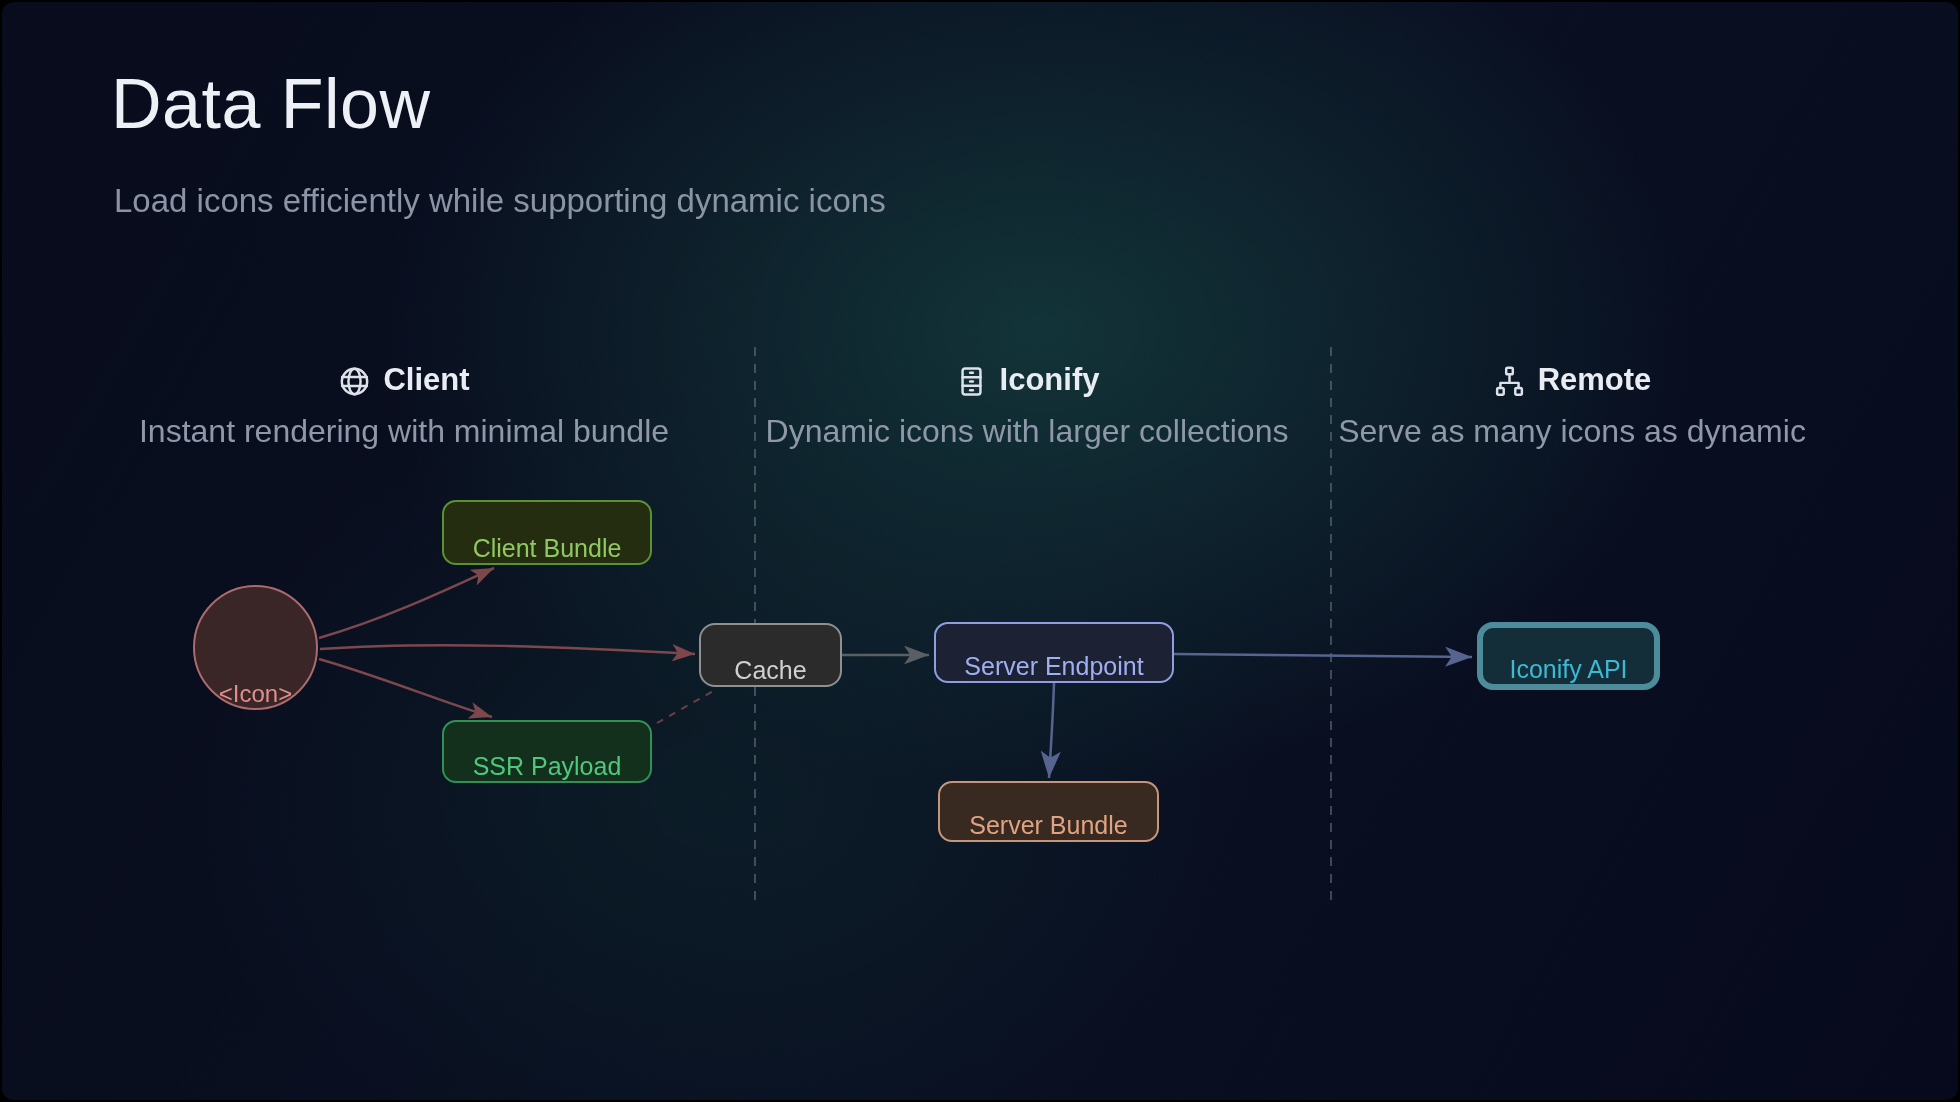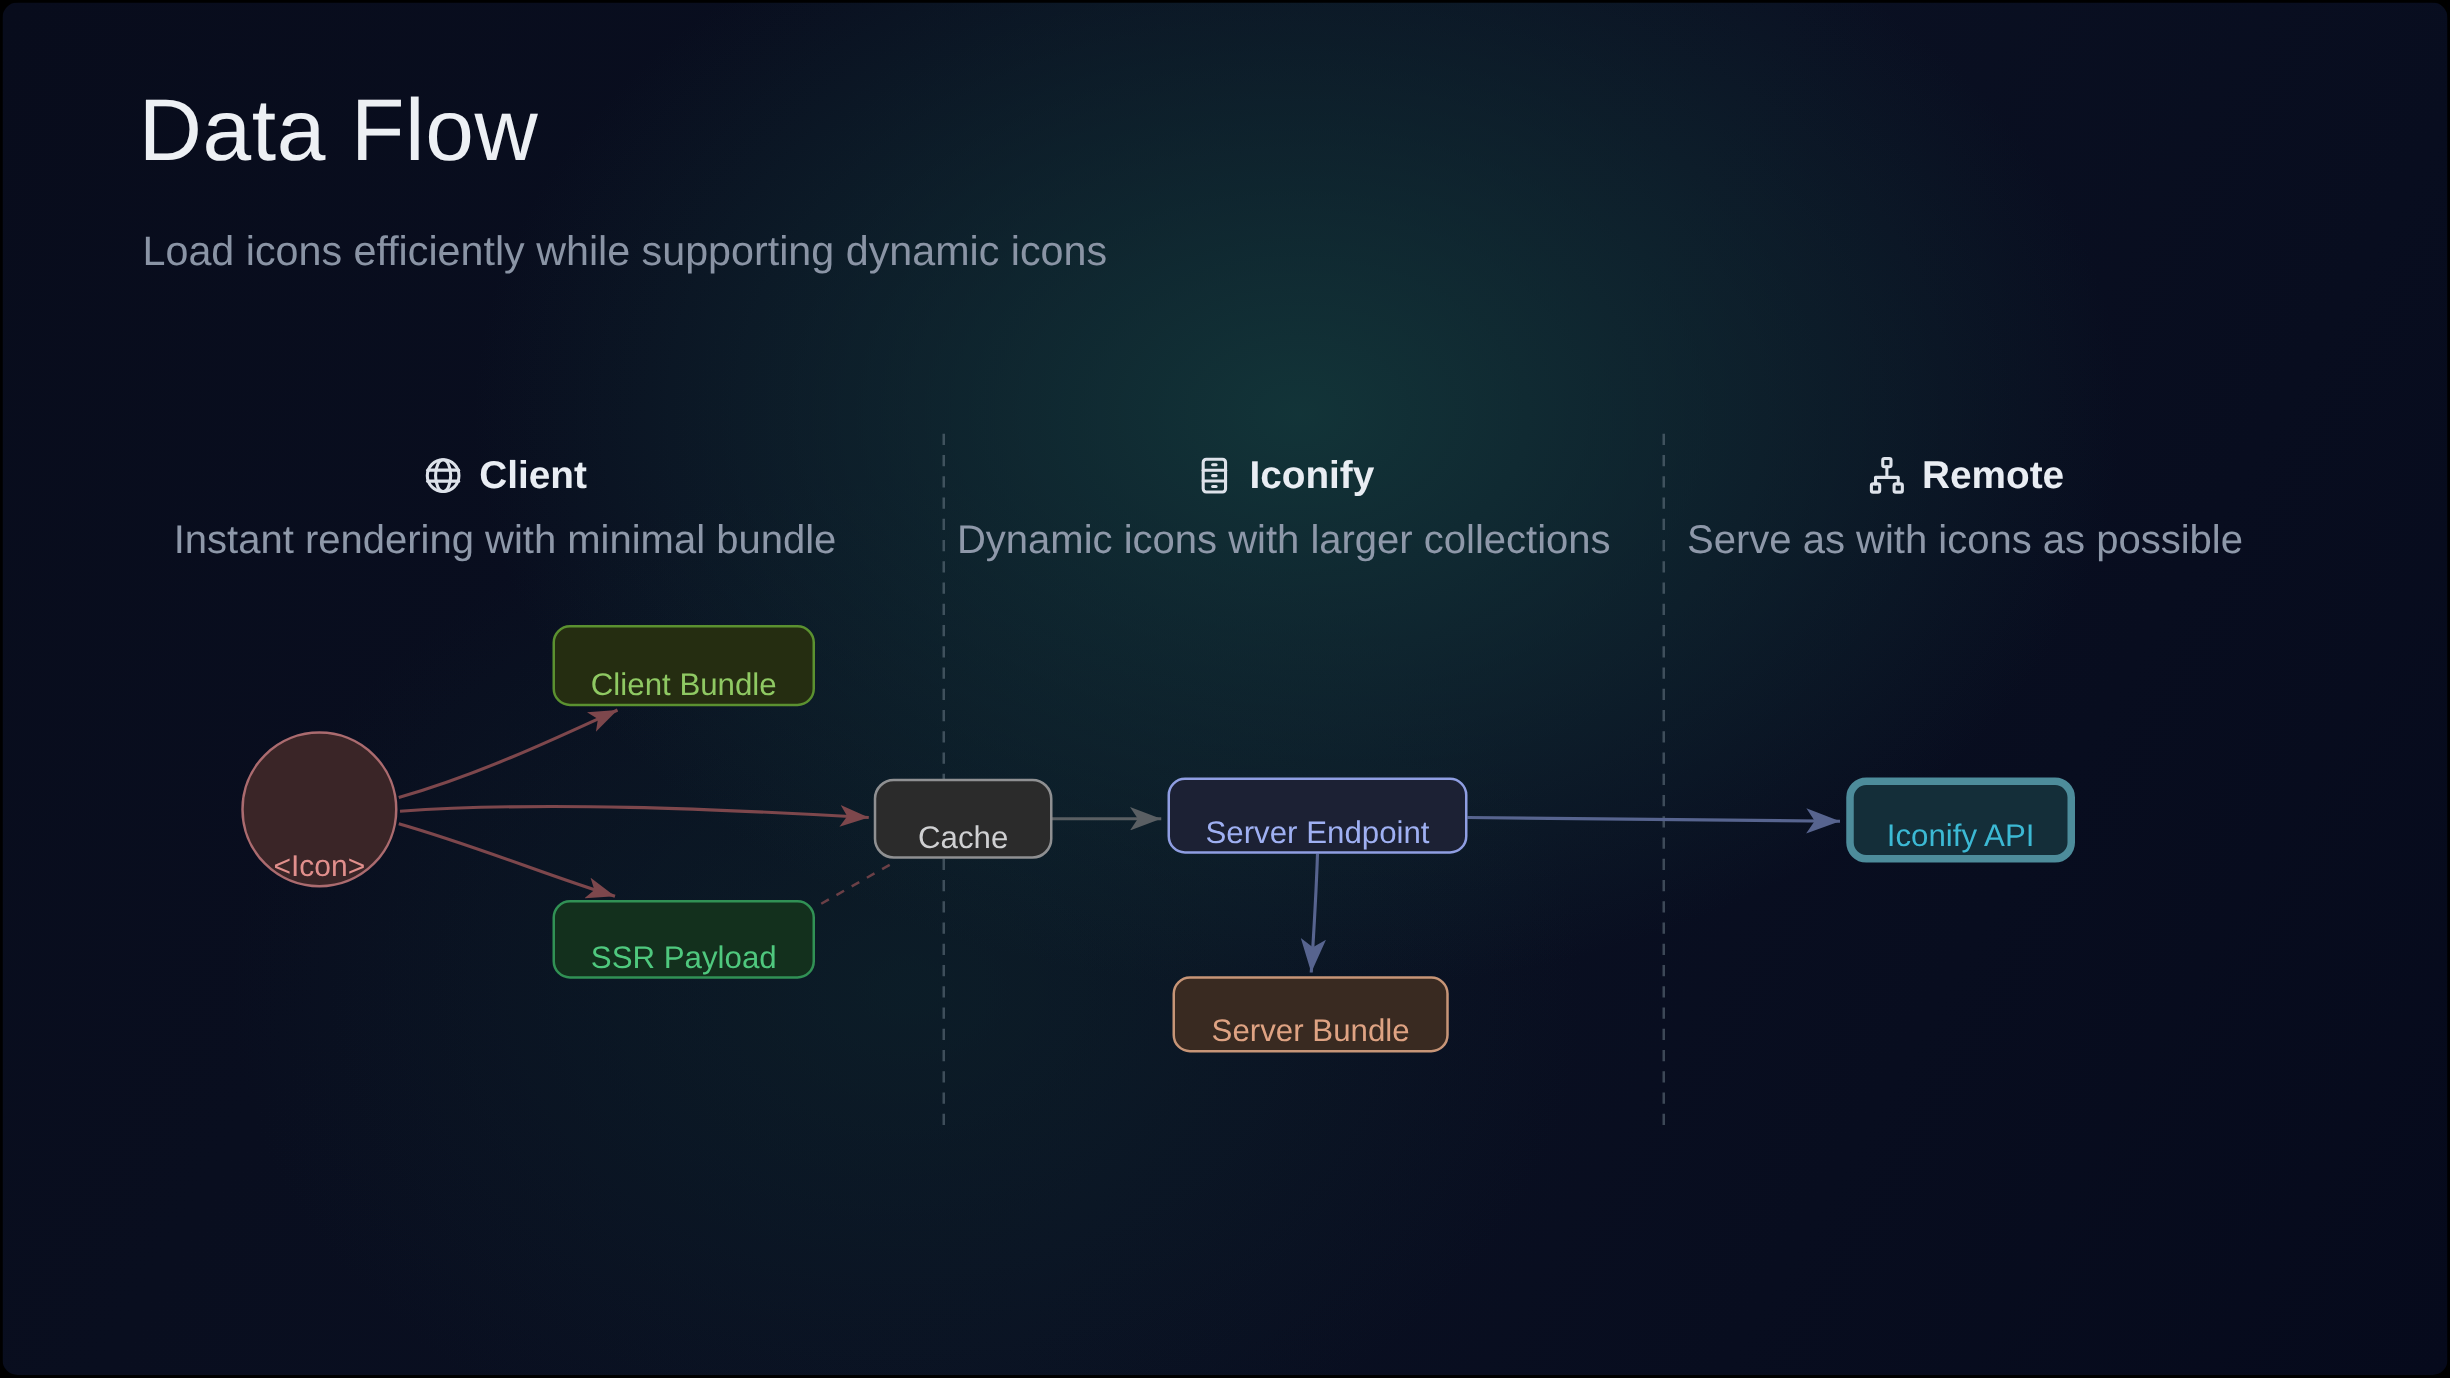--- a/index.html
+++ b/index.html
@@ -9,21 +9,21 @@
     border-radius:14px;box-sizing:border-box;border:2px solid #000;
     background:
       radial-gradient(1000px 700px at 53% 30%, rgba(19,55,58,.92) 0%, rgba(19,55,58,0) 66%),
       radial-gradient(820px 620px at 37% 72%, rgba(14,42,46,.50) 0%, rgba(14,42,46,0) 66%),
       linear-gradient(120deg, #080c1c 0%, #0a1022 55%, #060a1c 100%);
   }
   .page-title{position:absolute;left:109px;top:62px;font-size:70px;font-weight:500;color:#edf0f4;letter-spacing:.5px;}
   .page-subtitle{position:absolute;left:112px;top:180px;font-size:33px;font-weight:400;color:#8a94a5;}
 
   .section{position:absolute;top:360px;width:560px;text-align:center;}
-  .section .head{display:flex;align-items:center;justify-content:center;gap:12px;font-size:31px;font-weight:600;color:#e9edf3;}
+  .section .head{display:flex;align-items:flex-end;justify-content:center;gap:12px;font-size:31px;font-weight:600;color:#e9edf3;}
   .section .head svg{display:block;}
   .section .sub{margin-top:15px;font-size:32px;color:#8e98a9;}
   .sec-client{left:122px;} .sec-server{left:745px;} .sec-remote{left:1290px;}
 
   .edges{position:absolute;left:0;top:0;width:1960px;height:1102px;}
 
   .node{position:absolute;display:flex;align-items:flex-end;justify-content:center;
         font-size:25px;border-radius:14px;box-sizing:border-box;white-space:nowrap;}
   .n-icon{left:191px;top:583px;width:125px;height:125px;border-radius:50%;
           background:#3a2527;border:2px solid #ab6b6f;color:#e18f8c;font-size:24px;}
@@ -110,21 +110,21 @@
       <span>
         <svg width="33" height="33" viewBox="0 0 24 24" fill="none" stroke="#dde2ea" stroke-width="1.8" stroke-linecap="round" stroke-linejoin="round">
           <rect x="9.6" y="2" width="4.8" height="4.8" rx="1"></rect>
           <rect x="3" y="16.8" width="4.8" height="4.8" rx="1"></rect>
           <rect x="16.2" y="16.8" width="4.8" height="4.8" rx="1"></rect>
           <path d="M12 6.8 V13 M5.4 16.8 V13 H18.6 V16.8"></path>
         </svg>
       </span>
       <span>Remote</span>
     </div>
-    <div class="sub">Serve as with icons as possible</div>
+    <div class="sub">Serve as many icons as dynamic</div>
   </div>
 
   <div class="node n-icon">
     <span>&lt;Icon&gt;</span>
   </div>
   <div class="node n-client-bundle">
     <span>Client Bundle</span>
   </div>
   <div class="node n-ssr-payload">
     <span>SSR Payload</span>

